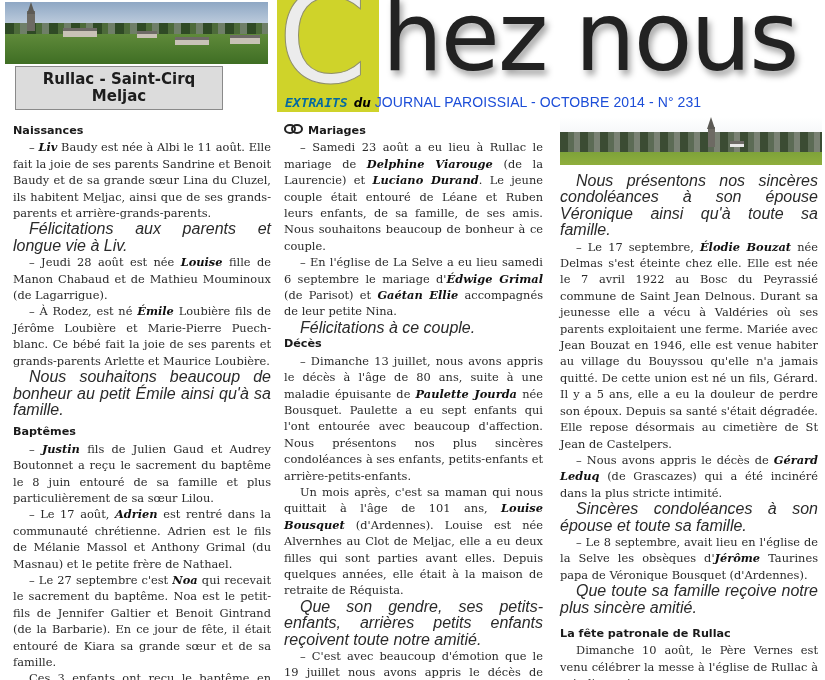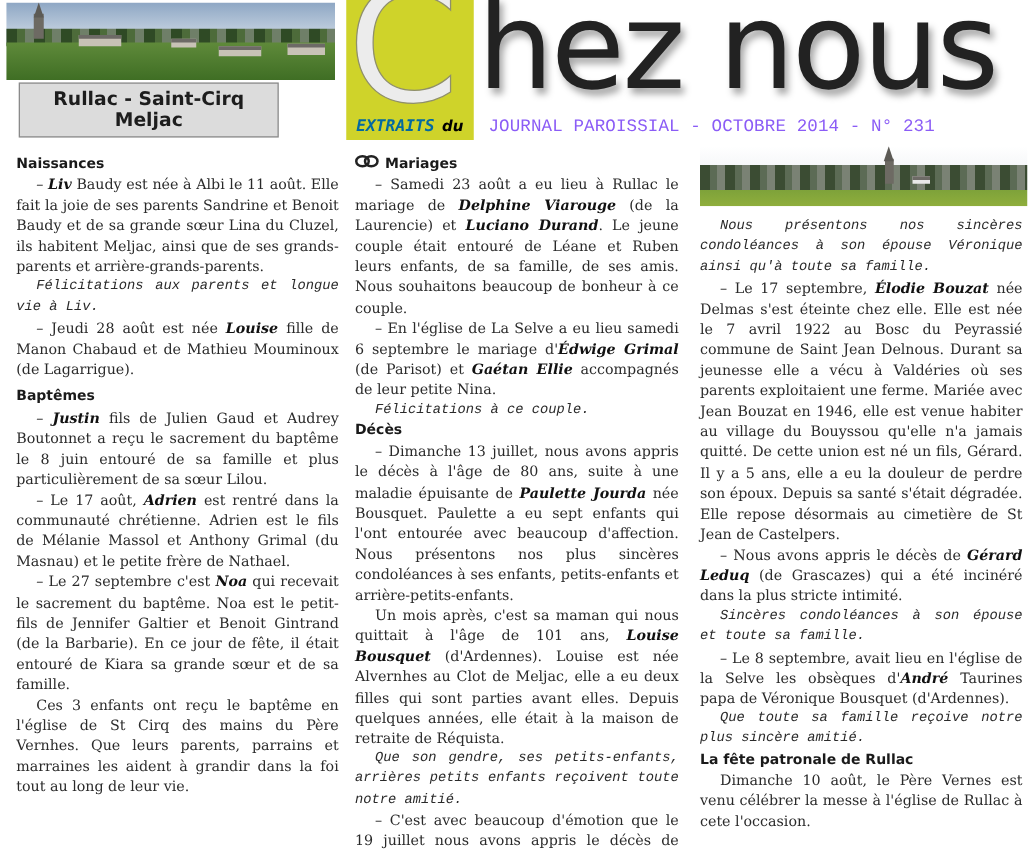--- a/index.html
+++ b/index.html
@@ -48,35 +48,35 @@
     text-shadow: 3px 5px 6px rgba(0,0,0,0.35);
   }
   .mast-sub {
     position: absolute; left: 285px; top: 94px; height: 18px; white-space: nowrap;
     display: flex; align-items: baseline;
   }
   .mast-extraits { font-family: "DejaVu Sans Mono", monospace; font-style: italic; font-weight: bold;
     font-size: 13px; color: #0369a1; letter-spacing: 0px; }
   .mast-du { font-family: "DejaVu Sans", sans-serif; font-style: italic; font-weight: bold;
     font-size: 12px; color: #000000; margin-left: 6px; margin-right: 4px; }
-  .mast-journal { font-family: Liberation Mono, monospace; font-size: 14px; color: #8b5cf6;
-    letter-spacing: 0.1px; margin-left: 16px; }
+  .mast-journal { font-family: Liberation Sans, sans-serif; font-size: 14px; color: #1d4ed8;
+    letter-spacing: 0.1px; }
 
   
   .col { position: absolute; font-size: 11.4px; line-height: 16.4px; text-align: justify; }
   #col-1 { left: 13px; top: 123px; width: 258px; }
   #col-2 { left: 284px; top: 123px; width: 259px; }
   #col-3 { left: 560px; top: 173px; width: 258px; }
 
   .sec-head { font-family: "DejaVu Sans", sans-serif; font-weight: bold; font-size: 11.2px;
     color: #1a1a1a; text-align: left; }
   .sec-head.spaced { margin-top: 6px; }
   .par { text-indent: 16px; }
   .it { font-style: italic; }
-  .par.it { font-family: Liberation Mono, monospace; font-size: 11px; }
+  .par.it { font-family: Liberation Sans, sans-serif; font-size: 16px; }
   b { font-weight: bold; color: #111; font-style: italic; }
 
   .rings { display: inline-block; position: relative; width: 20px; height: 11px; margin-right: 4px;
     vertical-align: -1px; }
   .rings span { position: absolute; top: 0; width: 12px; height: 10px; border: 2px solid #222;
     border-radius: 50%; }
   .rings span:nth-child(1) { left: 0; }
   .rings span:nth-child(2) { left: 7px; }
 </style>
 </head>
@@ -115,20 +115,22 @@
   <div class="tower" style="left:148px; top:10px; width:7px; height:20px;"></div>
   <div class="spire" style="left:147px; top:0px;"></div>
   <div class="house" style="left:170px; top:24px; width:14px; height:6px; background:#e8e8e8;"></div>
 </div>
 
 <div class="col" id="col-1">
   <div class="sec-head">Naissances</div>
   <p class="par"><span>– </span><b>Liv</b><span> Baudy est née à Albi le 11 août. Elle fait la joie de ses parents Sandrine et Benoit Baudy et de sa grande sœur Lina du Cluzel, ils habitent Meljac, ainsi que de ses grands-parents et arrière-grands-parents.</span></p>
   <p class="par it">Félicitations aux parents et longue vie à Liv.</p>
   <p class="par"><span>– Jeudi 28 août est née </span><b>Louise</b><span> fille de Manon Chabaud et de Mathieu Mouminoux (de Lagarrigue).</span></p>
+  <p class="par"><span>– À Rodez, est né </span><b>Émile</b><span> Loubière fils de Jérôme Loubière  et Marie-Pierre Puech-blanc. Ce bébé fait la joie de ses parents et grands-parents Arlette et Maurice Loubière.</span></p>
+  <p class="par it">Nous souhaitons beaucoup de bonheur au petit Émile ainsi qu'à sa famille.</p>
 
   <div class="sec-head spaced">Baptêmes</div>
   <p class="par"><span>– </span><b>Justin</b><span> fils de Julien Gaud et Audrey Boutonnet  a reçu le sacrement du baptême le 8 juin entouré de sa famille et plus particulièrement de sa sœur Lilou.</span></p>
   <p class="par"><span>– Le 17 août, </span><b>Adrien</b><span> est rentré dans la communauté chrétienne. Adrien est le fils de Mélanie Massol et Anthony Grimal (du Masnau) et le petite frère de Nathael.</span></p>
   <p class="par"><span>– Le 27 septembre c'est </span><b>Noa</b><span> qui recevait le sacrement du baptême. Noa est le petit-fils de Jennifer Galtier et Benoit Gintrand (de la Barbarie). En ce jour de fête, il était entouré de Kiara sa grande sœur et de sa famille.</span></p>
   <p class="par">Ces 3 enfants ont reçu le baptême en l'église de St Cirq des mains du Père Vernhes. Que leurs parents, parrains et marraines les aident à grandir dans la foi tout au long de leur vie.</p>
 </div>
 
 <div class="col" id="col-2">
   <div class="sec-head">
@@ -143,18 +145,18 @@
   <p class="par"><span>Un mois après, c'est sa maman qui nous quittait à l'âge de 101 ans, </span><b>Louise Bousquet</b><span> (d'Ardennes). Louise est née Alvernhes au Clot de Meljac, elle a eu deux filles qui sont parties avant elles. Depuis quelques années, elle était à la maison de retraite de Réquista.</span></p>
   <p class="par it">Que son gendre, ses petits-enfants, arrières petits enfants reçoivent toute notre amitié.</p>
   <p class="par"><span>– C'est avec beaucoup d'émotion que le 19 juillet nous avons appris le décès de </span><b>Pascal Brice</b><span> à l'âge de 50 ans  employé municipal des communes de Rullac et Meljac. Nous garderons de lui l'image d'un homme discret et dévoué.</span></p>
 </div>
 
 <div class="col" id="col-3">
   <p class="par it">Nous présentons nos sincères condoléances à son épouse Véronique ainsi qu'à toute sa famille.</p>
   <p class="par"><span>– Le 17 septembre, </span><b>Élodie Bouzat</b><span> née Delmas s'est éteinte chez elle. Elle est née le 7 avril 1922 au Bosc du Peyrassié commune de Saint Jean Delnous. Durant sa jeunesse elle a vécu à Valdéries où ses parents exploitaient une ferme. Mariée avec Jean  Bouzat en 1946, elle est venue habiter au village du  Bouyssou qu'elle n'a jamais quitté. De cette union  est né un fils, Gérard. Il y a 5 ans, elle a eu la douleur de perdre son époux. Depuis sa santé s'était dégradée. Elle repose désormais au cimetière de St Jean de Castelpers.</span></p>
   <p class="par"><span>– Nous avons appris le décès de </span><b>Gérard Leduq</b><span> (de Grascazes) qui a été inciné­ré dans la plus stricte intimité.</span></p>
   <p class="par it">Sincères condoléances à son épouse et toute sa famille.</p>
-  <p class="par"><span>– Le 8 septembre, avait lieu en l'église de la Selve les obsèques d'</span><b>André</b><span> Taurines papa de Véronique Bousquet (d'Ardennes).</span></p>
+  <p class="par"><span>– Le 8 septembre, avait lieu en l'église de la Selve les obsèques d'</span><b>Jérôme</b><span> Taurines papa de Véronique Bousquet (d'Ardennes).</span></p>
   <p class="par it">Que toute sa famille reçoive notre plus sincère amitié.</p>
 
-  <div class="sec-head spaced" style="margin-top:0;">La fête patronale de Rullac</div>
+  <div class="sec-head spaced" style="margin-top:10px;">La fête patronale de Rullac</div>
   <p class="par">Dimanche 10 août, le Père Vernes est venu célébrer la messe à l'église de Rullac à cete l'occasion.</p>
 </div>
 
 </body></html>

